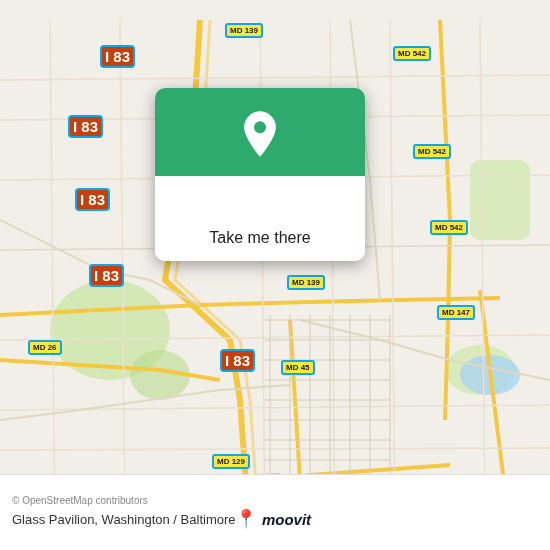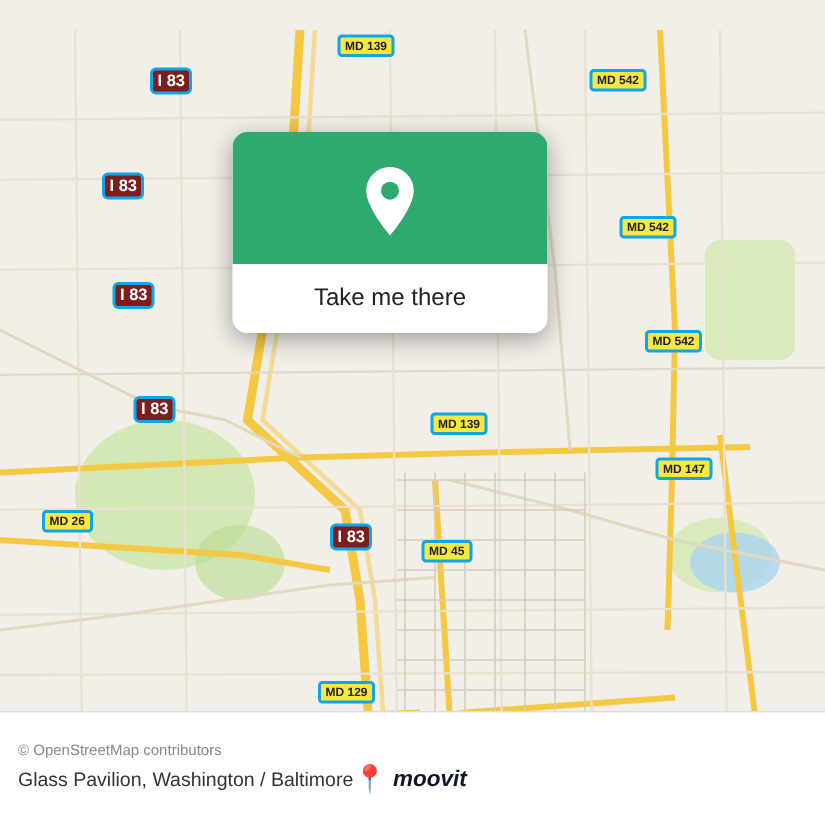--- a/index.html
+++ b/index.html
@@ -44,20 +44,21 @@
       left: 155px;
       width: 210px;
       background: white;
       border-radius: 10px;
       box-shadow: 0 4px 16px rgba(0,0,0,0.35);
       display: flex;
       flex-direction: column;
       align-items: flex-start;
       overflow: hidden;
       z-index: 10;
+      gap: 39px;
     }
 
     #popup-green-area {
       background-color: #2eaa6e;
       width: 100%;
       display: flex;
       justify-content: center;
       align-items: center;
       padding: 22px 0 18px 0;
     }
@@ -133,24 +134,24 @@
       background: #f7e840;
       border: 2px solid #0ea5e9;
       border-radius: 3px;
       font-size: 8px;
       font-weight: bold;
       color: #222;
       padding: 1px 3px;
       z-index: 5;
     }
     .road-sign.interstate {
-      background: #7f1d1d;
+      background: #c2410c;
       color: white;
       border-radius: 4px;
-      font-size: 11px;
+      font-size: 15px;
     }
   </style>
 </head>
 <body>
 
 <div id="map-container">
   <div id="map-bg">
 
     <svg id="map-svg" viewBox="0 0 550 510" xmlns="http://www.w3.org/2000/svg">
 

